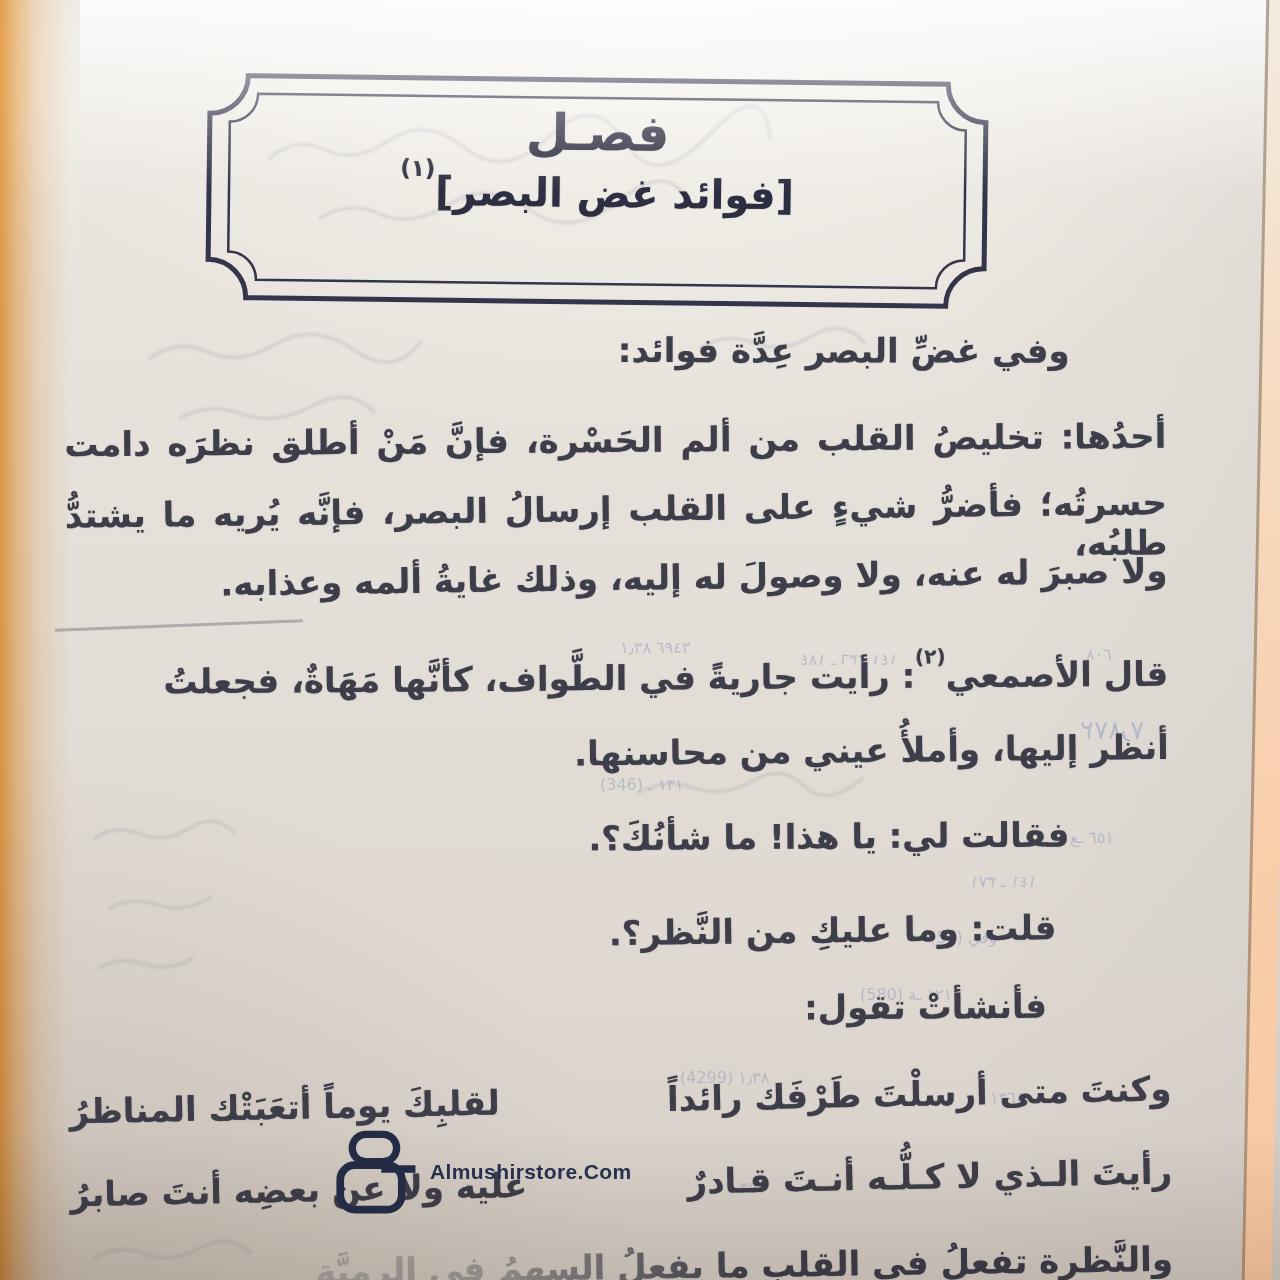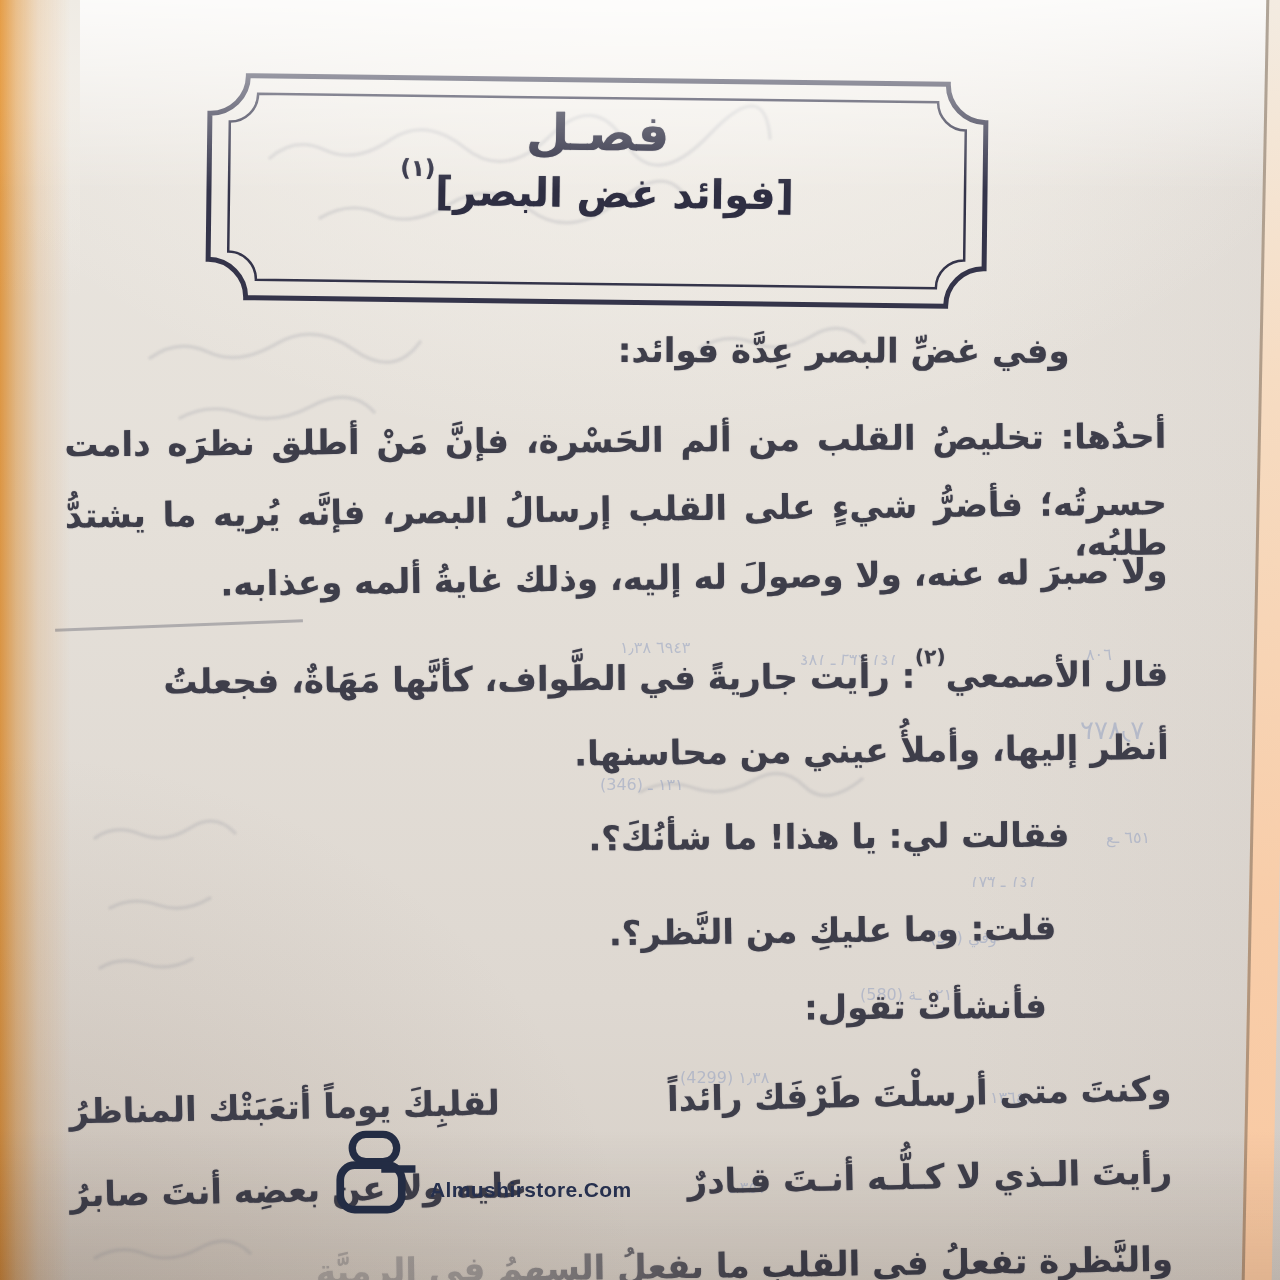--- a/index.html
+++ b/index.html
@@ -65,21 +65,21 @@
       background:linear-gradient(90deg,rgba(244,166,70,.95) 0px,rgba(244,166,70,.55) 16px,rgba(244,170,85,.22) 38px,rgba(244,170,85,0) 70px);}
   .left-warm-fade{top:0;left:0;width:80px;height:300px;
       background:linear-gradient(180deg,#efebe4 0%,rgba(239,235,228,0) 100%);}
   .right-edge{top:-12px;bottom:-12px;right:-4px;width:30px;transform:rotate(1.1deg);
       border-left:3px solid rgba(108,94,80,.5);
       background:linear-gradient(180deg,#f3ece2 0%,#f6dcc2 30%,#f8cda9 70%,#f9c9a2 100%);}
   .bottom-shade{left:0;right:0;bottom:0;height:150px;mix-blend-mode:multiply;
       background:linear-gradient(180deg,rgba(120,104,92,0),rgba(120,104,92,.18));}
 
   
-  .watermark{position:absolute;left:330px;top:1124px;display:flex;align-items:center;z-index:30;}
+  .watermark{position:absolute;left:330px;top:1124px;display:flex;align-items:flex-start;z-index:30;}
   .wm-logo{width:94px;height:96px;}
   .wm-text{font-family:"Liberation Sans",sans-serif;font-weight:bold;font-size:21px;color:#26304e;
       letter-spacing:.4px;margin:36px 0 0 6px;}
 </style>
 </head>
 <body>
 
 <div class="photo">
 
   <svg class="ghost-script" viewBox="0 0 1280 1280" width="1280" height="1280">
@@ -93,21 +93,21 @@
     <path d="M110 908 q22 -12 48 -3 t52 -7"></path>
     <path d="M100 968 q20 -12 44 -4 t48 -5"></path>
     <path d="M95 1258 q24 -14 50 -4 t55 -6 t50 5"></path>
   </svg>
 
   <span class="gd" style="left:1086px;top:645px">٨٠٦</span>
   <span class="gd mir" style="left:800px;top:650px">١٨٤ ـ ٢٣٦ ١٤١</span>
   <span class="gd" style="left:620px;top:638px">٦٩٤٣ ١٫٣٨</span>
   <span class="gd mir" style="left:1080px;top:715px;font-size:26px">٧٫٨٧٢</span>
   <span class="gd" style="left:600px;top:775px">(346) ١٣١ ـ</span>
-  <span class="gd" style="left:1106px;top:828px">٦٥١ ـع</span>
+  <span class="gd" style="left:1070px;top:828px">٦٥١ ـع</span>
   <span class="gd mir" style="left:970px;top:872px">٣٧١ ـ ١٤١</span>
   <span class="gd" style="left:930px;top:928px">(54) وفي</span>
   <span class="gd" style="left:860px;top:985px">١٢١ ـة (580)</span>
   <span class="gd" style="left:990px;top:1088px">١٣٦٤٫</span>
   <span class="gd" style="left:680px;top:1068px">(4299) ١٫٣٨</span>
   <span class="gd" style="left:730px;top:1178px">٣٥١ ـ</span>
 
   <div class="frame">
     <svg viewBox="0 0 788 234" width="788" height="234">
       <path d="M 44 6 H 744 A 38 38 0 0 0 782 44 V 190 A 38 38 0 0 0 744 228 H 44 A 38 38 0 0 0 6 190 V 44 A 38 38 0 0 0 44 6 Z" fill="none" stroke="#34344a" stroke-width="5"></path>

